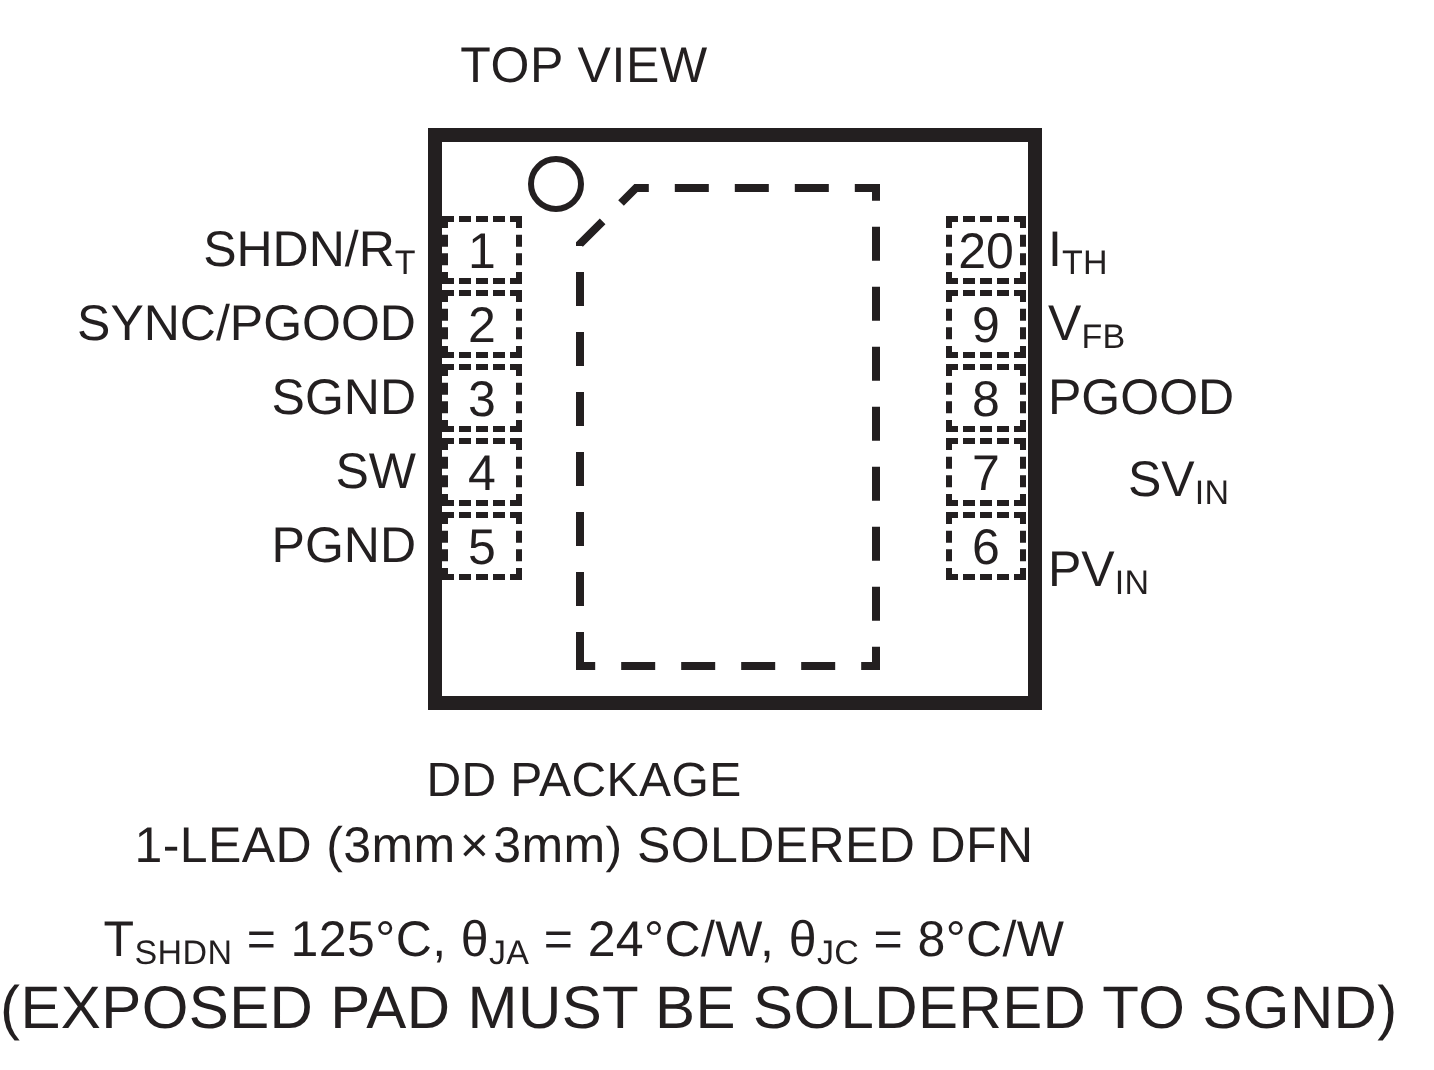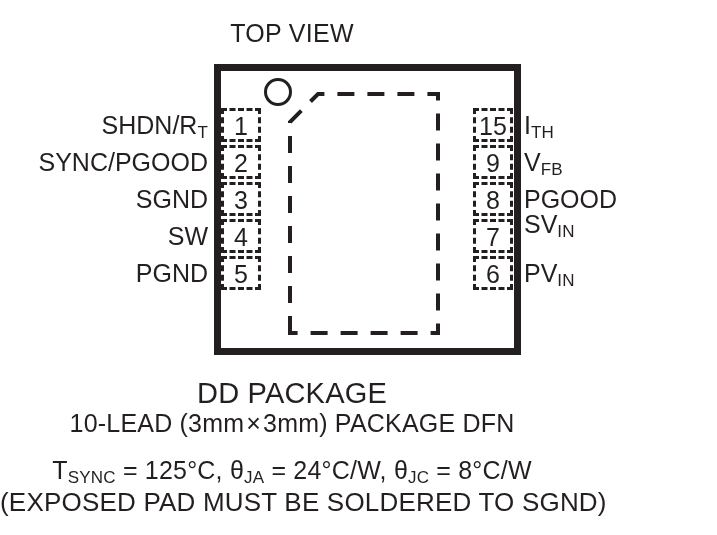--- a/index.html
+++ b/index.html
@@ -31,24 +31,24 @@
     text-align: center;
     color: #231f20;
     line-height: 1.05;
     white-space: nowrap;
   }
   #top-view-title {
     top: 20px;
     font-size: 25px;
     letter-spacing: 0.3px;
   }
-  #pkg-line-1 { top: 378px; font-size: 29px; letter-spacing: 0.2px; }
+  #pkg-line-1 { top: 378px; font-size: 24px; letter-spacing: 0.2px; }
   #pkg-line-2 { top: 410px; font-size: 25px; letter-spacing: 0.2px; }
   #thermal-line-1 { top: 457px; font-size: 25px; letter-spacing: 0.2px; }
-  #thermal-line-2 { top: 489px; font-size: 26px; letter-spacing: 0.2px; }
+  #thermal-line-2 { top: 489px; font-size: 30px; letter-spacing: 0.2px; }
 
   .mult { padding: 0 2px; }
 
   
   .sub {
     font-size: 0.68em;
     vertical-align: baseline;
     position: relative;
     top: 0.26em;
     letter-spacing: 0.2px;
@@ -143,37 +143,37 @@
       <div class="pin-pad left" style="top: 108px;">1</div>
       <div class="pin-label left" style="top: 108px;"><span>SHDN/R</span><span class="sub">T</span></div>
       <div class="pin-pad left" style="top: 145px;">2</div>
       <div class="pin-label left" style="top: 145px;"><span>SYNC/PGOOD</span></div>
       <div class="pin-pad left" style="top: 182px;">3</div>
       <div class="pin-label left" style="top: 182px;"><span>SGND</span></div>
       <div class="pin-pad left" style="top: 219px;">4</div>
       <div class="pin-label left" style="top: 219px;"><span>SW</span></div>
       <div class="pin-pad left" style="top: 256px;">5</div>
       <div class="pin-label left" style="top: 256px;"><span>PGND</span></div>
-      <div class="pin-pad right" style="top: 108px;">15</div>
+      <div class="pin-pad right" style="top: 108px;">20</div>
       <div class="pin-label right" style="top: 108px;"><span>I</span><span class="sub">TH</span></div>
       <div class="pin-pad right" style="top: 145px;">9</div>
       <div class="pin-label right" style="top: 145px;"><span>V</span><span class="sub">FB</span></div>
       <div class="pin-pad right" style="top: 182px;">8</div>
       <div class="pin-label right" style="top: 182px;"><span>PGOOD</span></div>
       <div class="pin-pad right" style="top: 219px;">7</div>
-      <div class="pin-label right" style="top: 207px;"><span>SV</span><span class="sub">IN</span></div>
+      <div class="pin-label right" style="top: 223px; margin-left: 40px;"><span>SV</span><span class="sub">IN</span></div>
       <div class="pin-pad right" style="top: 256px;">6</div>
-      <div class="pin-label right" style="top: 256px;"><span>PV</span><span class="sub">IN</span></div>
+      <div class="pin-label right" style="top: 268px;"><span>PV</span><span class="sub">IN</span></div>
     </div>
 
   <div class="caption" id="pkg-line-1">DD PACKAGE</div>
 
   <div class="caption" id="pkg-line-2">
-    <span>10-LEAD (3mm</span><span class="mult">×</span><span>3mm) PACKAGE DFN</span>
+    <span>1-LEAD (3mm</span><span class="mult">×</span><span>3mm) SOLDERED DFN</span>
   </div>
 
   <div class="caption" id="thermal-line-1">
-    <span>T</span><span class="sub">SYNC</span><span> = 125°C, </span><span>θ</span><span class="sub">JA</span><span> = 24°C/W, </span><span>θ</span><span class="sub">JC</span><span> = 8°C/W</span>
+    <span>T</span><span class="sub">SHDN</span><span> = 125°C, </span><span>θ</span><span class="sub">JA</span><span> = 24°C/W, </span><span>θ</span><span class="sub">JC</span><span> = 8°C/W</span>
   </div>
 
   <div class="caption" id="thermal-line-2">(EXPOSED PAD MUST BE SOLDERED TO SGND)</div>
 
 </div>
 
 </body></html>

